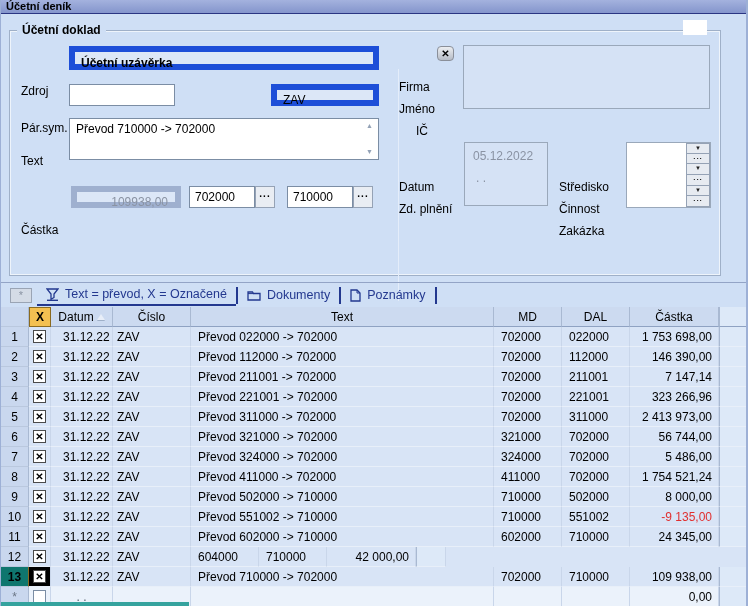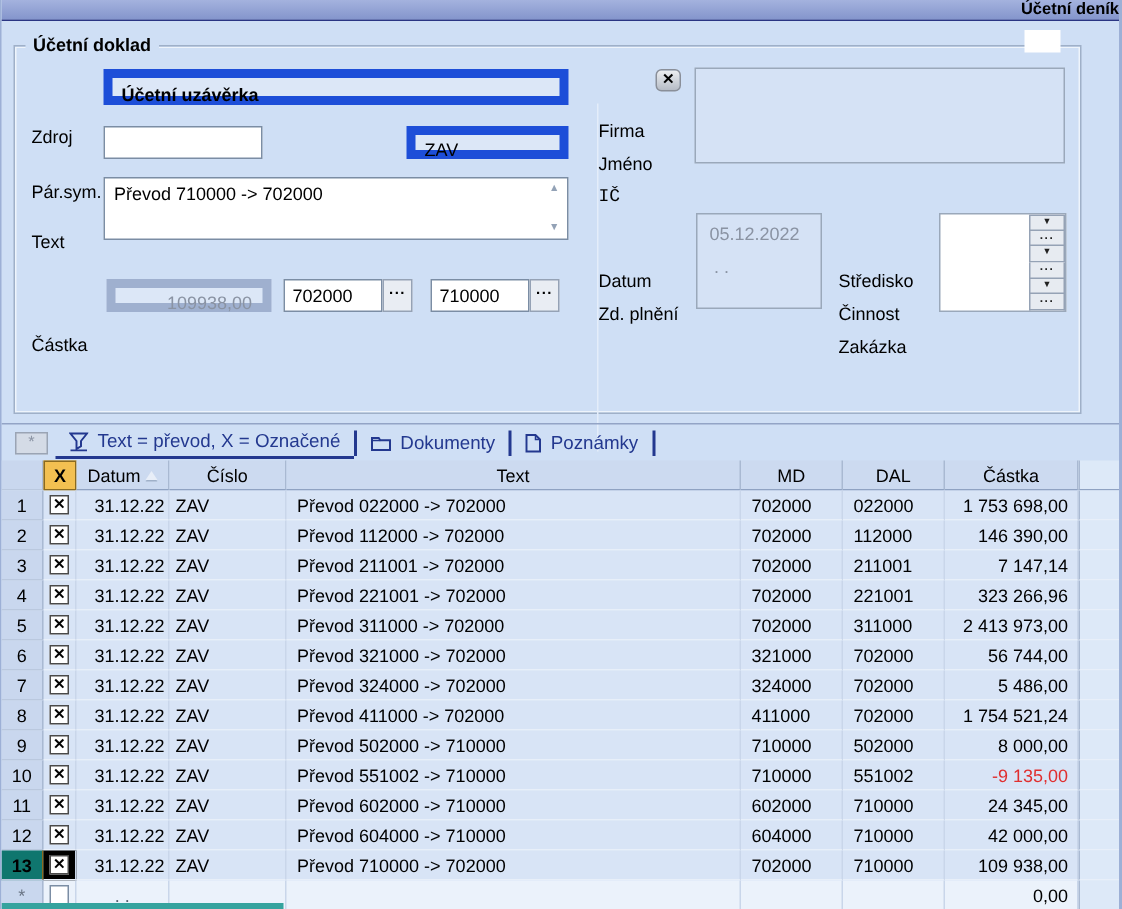--- a/index.html
+++ b/index.html
@@ -6,21 +6,20 @@
   body { font-family:"Liberation Sans", sans-serif; background:#fff; }
   .window {
     position:relative; width:748px; height:606px; overflow:hidden;
     background:#cfdff5; border-right:2px solid #9db0d6; border-left:1px solid #9db0d6;
   }
   
   .titlebar {
     position:absolute; left:0; top:0; width:100%; height:14px;
     background:linear-gradient(#a4b2de,#8495cc);
     border-bottom:1px solid #2a3583;
-    text-align:right;
   }
   .titlebar .ttl { font-size:11px; font-weight:bold; color:#000; line-height:13px; padding-left:5px; }
   
   .groupbox {
     position:absolute; left:8px; top:30px; width:712px; height:246px;
     border:1px solid #9fb0c8; box-shadow:inset 1px 1px 0 #eef4fb, inset -1px -1px 0 #eef4fb;
   }
   .legend {
     position:absolute; left:16px; top:23px; font-size:12px; font-weight:bold;
     background:#cfdff5; padding:0 5px; z-index:2;
@@ -150,21 +149,21 @@
   <div class="lbl" style="left:20px; top:191px;">Částka</div>
   <div class="field f-castka grayval">109938,00</div>
   <div class="input f-md">702000</div>
   <div class="dots-btn b-md">...</div>
   <div class="input f-dal">710000</div>
   <div class="dots-btn b-dal">...</div>
 
   <div class="lbl" style="left:398px; top:48px;">Firma</div>
   <div class="clear-icon">✕</div>
   <div class="lbl" style="left:398px; top:70px;">Jméno</div>
-  <div class="lbl" style="left:398px; top:92px;font-family:Liberation Mono, monospace;">IČ</div>
+  <div class="lbl" style="left:415px; top:92px;">IČ</div>
   <div class="firma-box"></div>
 
   <div class="lbl" style="left:398px; top:148px;">Datum</div>
   <div class="lbl" style="left:398px; top:170px;">Zd. plnění</div>
   <div class="datum-box">
     <span class="dv" style="top:6px;">05.12.2022</span>
     <span class="dv" style="top:28px; left:11px;">. .</span>
   </div>
 
   <div class="lbl" style="left:558px; top:148px;">Středisko</div>
@@ -377,21 +376,20 @@
         <div class="cell c-castka">24 345,00</div>
         <div class="cell c-extra"></div>
       </div>
       <div class="trow">
         <div class="cell c-num">12</div>
         <div class="cell c-chk">
           <span class="checkbox">✕</span>
         </div>
         <div class="cell c-datum">31.12.22</div>
         <div class="cell c-cislo">ZAV</div>
-        <div class="cell c-text">Převod 604000 -&gt; 710000</div>
         <div class="cell c-md">604000</div>
         <div class="cell c-dal">710000</div>
         <div class="cell c-castka">42 000,00</div>
         <div class="cell c-extra"></div>
       </div>
       <div class="trow selected">
         <div class="cell c-num">13</div>
         <div class="cell c-chk">
           <span class="checkbox">✕</span>
         </div>

